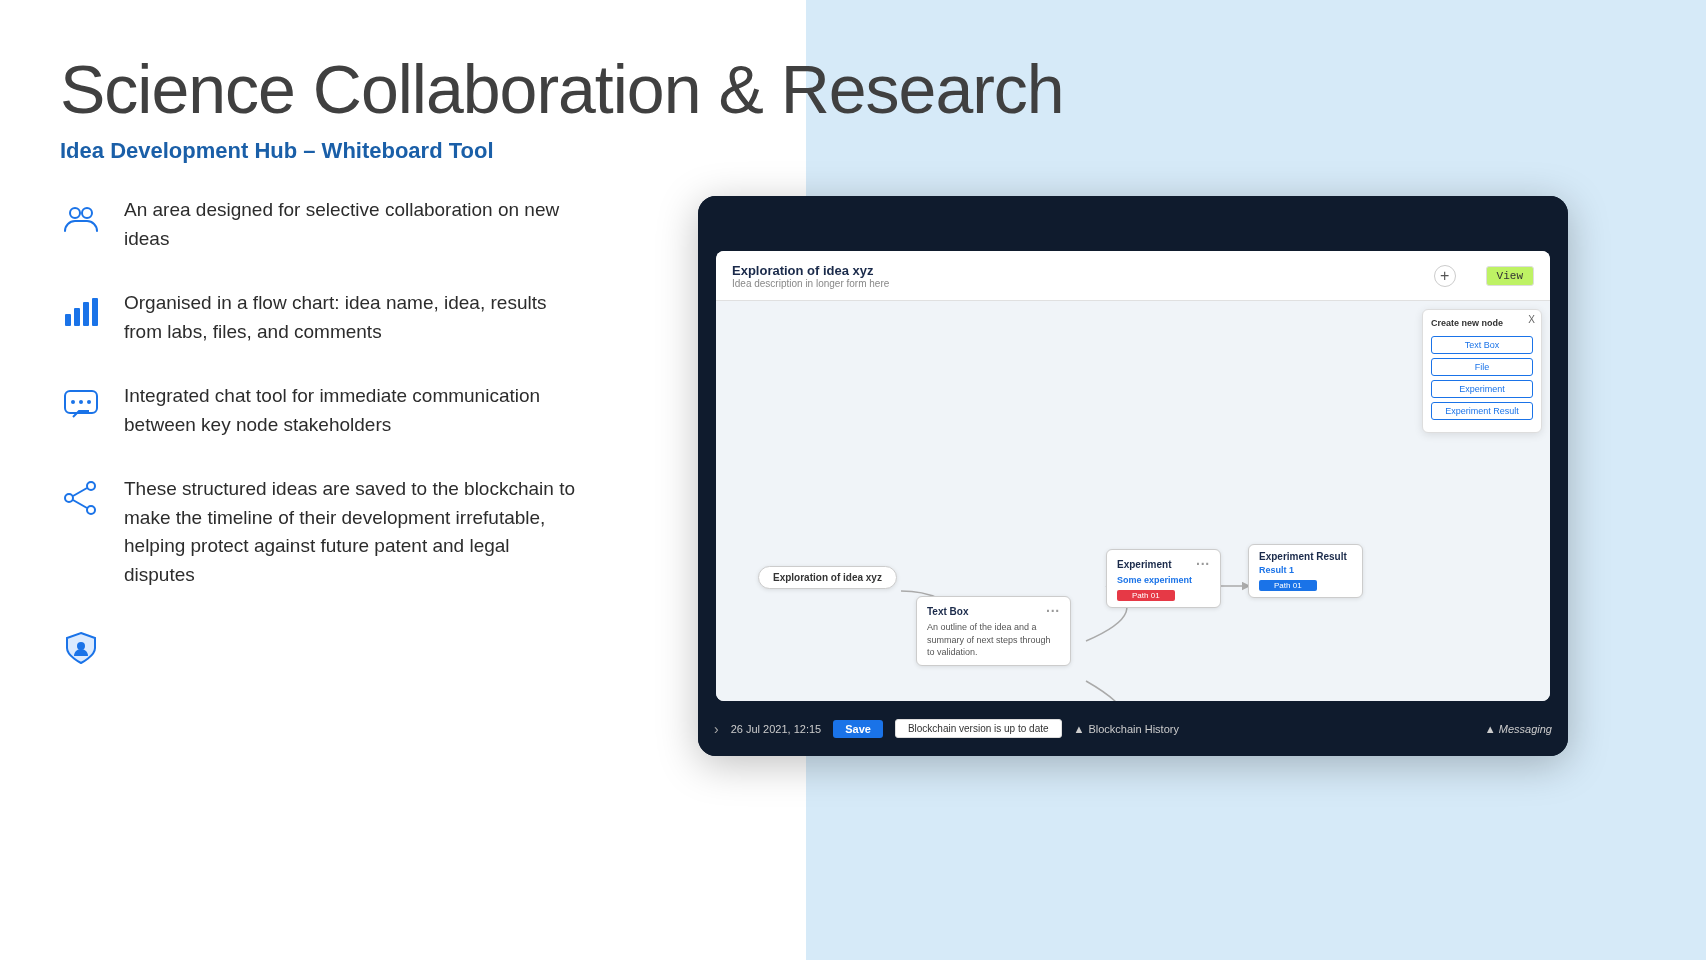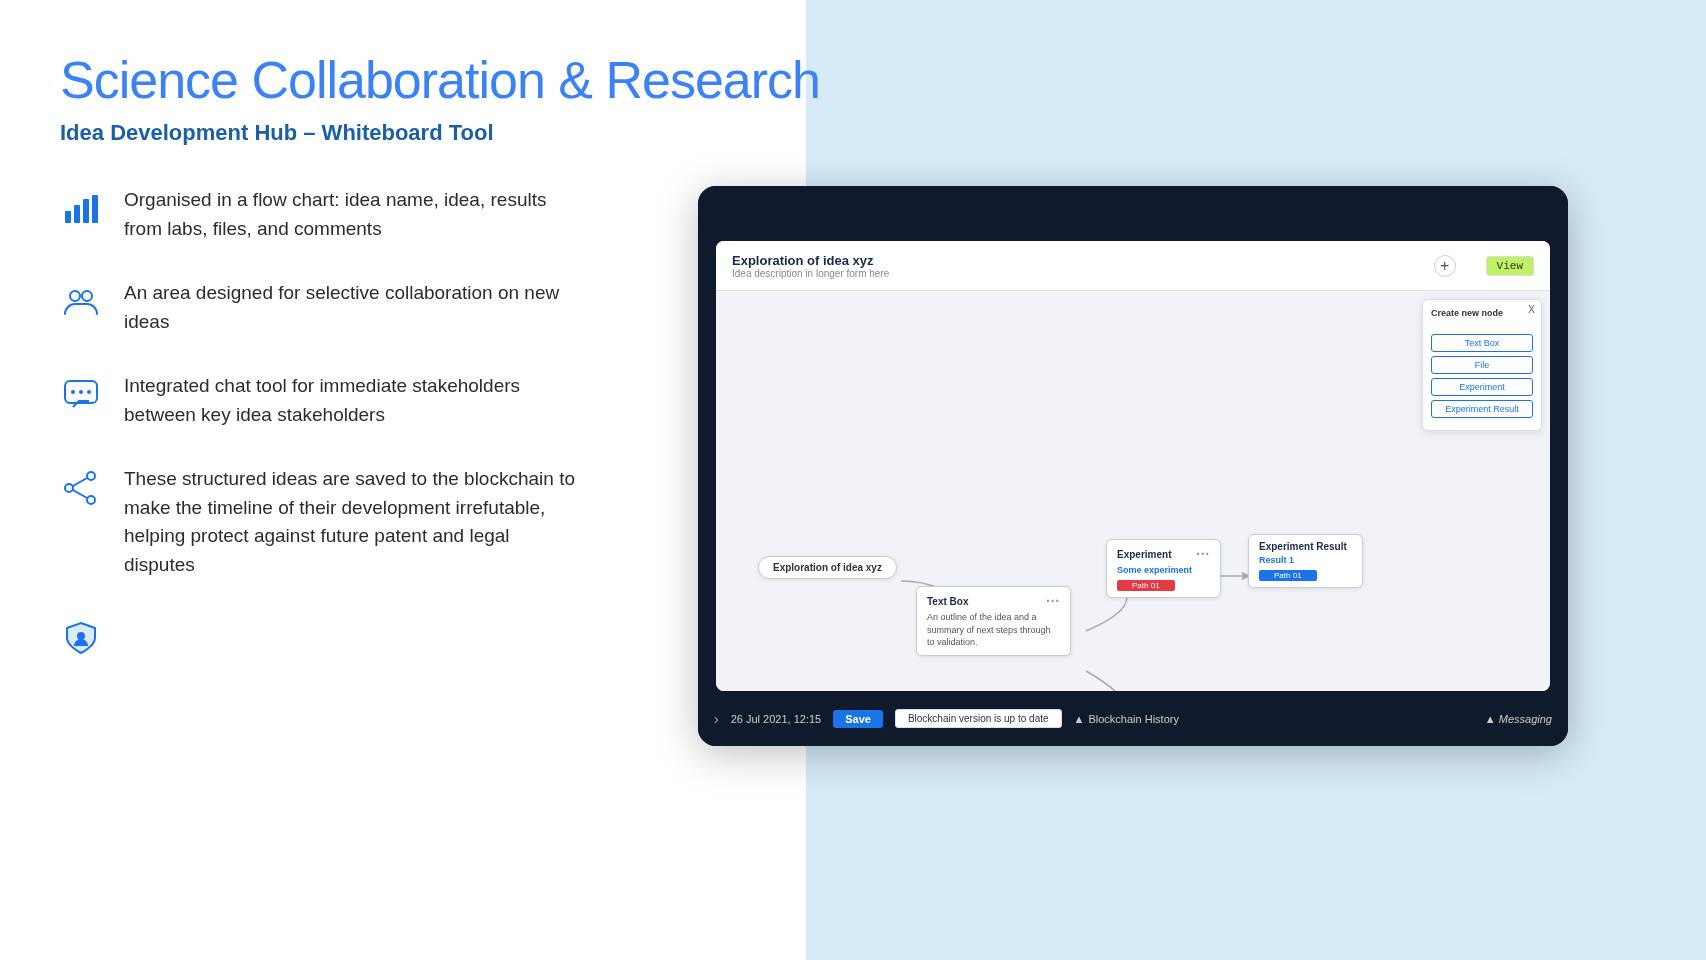--- a/index.html
+++ b/index.html
@@ -27,31 +27,31 @@
       z-index: 1;
       width: 1706px;
       min-height: 960px;
       padding: 50px 60px 40px 60px;
       display: flex;
       flex-direction: column;
     }
 
     
     .page-title {
-      font-size: 52px;
+      font-size: 68px;
       font-weight: 300;
-      color: #3b82f6;
+      color: #404040;
       letter-spacing: -1px;
       margin-bottom: 10px;
     }
     .page-subtitle {
       font-size: 22px;
       font-weight: 700;
       color: #1a5fa8;
-      margin-bottom: 40px;
+      margin-bottom: 32px;
     }
 
     .main-content {
       display: flex;
       flex-direction: row;
       gap: 40px;
       align-items: flex-start;
     }
 
     
@@ -331,21 +331,21 @@
       right: 6px;
       font-size: 10px;
       color: #666;
       cursor: pointer;
     }
 
     .wb-panel-title {
       font-size: 9px;
       font-weight: 600;
       color: #333;
-      margin-bottom: 16px;
+      margin-bottom: 8px;
       padding-right: 12px;
     }
 
     .wb-panel-btn {
       width: 100%;
       margin-bottom: 4px;
       background: #fff;
       border: 1px solid #1a73e8;
       border-radius: 3px;
       color: #1a73e8;
@@ -369,55 +369,55 @@
 <div class="bg-right"></div>
 
 <div class="page-container">
 
   <h1 class="page-title">Science Collaboration &amp; Research</h1>
   <h2 class="page-subtitle">Idea Development Hub – Whiteboard Tool</h2>
 
   <div class="main-content">
 
     <div class="features-list">
+
+      <div class="feature-item">
+        <div class="feature-icon">
+          <svg viewBox="0 0 36 36" fill="none" xmlns="http://www.w3.org/2000/svg">
+            <circle cx="12" cy="12" r="5" stroke="#1a73e8" stroke-width="2" fill="none"></circle>
+            <circle cx="24" cy="12" r="5" stroke="#1a73e8" stroke-width="2" fill="none"></circle>
+            <path d="M2 30c0-5.5 4.5-10 10-10h12c5.5 0 10 4.5 10 10" stroke="#1a73e8" stroke-width="2" fill="none" stroke-linecap="round"></path>
+          </svg>
+        </div>
+        <span class="feature-text">An area designed for selective collaboration on new ideas</span>
+      </div>
 
       <div class="feature-item">
         <div class="feature-icon">
           <svg viewBox="0 0 36 36" fill="none" xmlns="http://www.w3.org/2000/svg">
             <rect x="2" y="20" width="6" height="12" rx="1" fill="#1a73e8"></rect>
             <rect x="11" y="14" width="6" height="18" rx="1" fill="#1a73e8"></rect>
             <rect x="20" y="8" width="6" height="24" rx="1" fill="#1a73e8"></rect>
             <rect x="29" y="4" width="6" height="28" rx="1" fill="#1a73e8"></rect>
           </svg>
         </div>
         <span class="feature-text">Organised in a flow chart: idea name, idea, results from labs, files, and comments</span>
-      </div>
-
-      <div class="feature-item">
-        <div class="feature-icon">
-          <svg viewBox="0 0 36 36" fill="none" xmlns="http://www.w3.org/2000/svg">
-            <circle cx="12" cy="12" r="5" stroke="#1a73e8" stroke-width="2" fill="none"></circle>
-            <circle cx="24" cy="12" r="5" stroke="#1a73e8" stroke-width="2" fill="none"></circle>
-            <path d="M2 30c0-5.5 4.5-10 10-10h12c5.5 0 10 4.5 10 10" stroke="#1a73e8" stroke-width="2" fill="none" stroke-linecap="round"></path>
-          </svg>
-        </div>
-        <span class="feature-text">An area designed for selective collaboration on new ideas</span>
       </div>
 
       <div class="feature-item">
         <div class="feature-icon">
           <svg viewBox="0 0 36 36" fill="none" xmlns="http://www.w3.org/2000/svg">
             <rect x="2" y="4" width="32" height="22" rx="5" stroke="#1a73e8" stroke-width="2" fill="none"></rect>
             <path d="M10 30 L16 24 H26" stroke="#1a73e8" stroke-width="2" fill="none"></path>
             <circle cx="10" cy="15" r="2" fill="#1a73e8"></circle>
             <circle cx="18" cy="15" r="2" fill="#1a73e8"></circle>
             <circle cx="26" cy="15" r="2" fill="#1a73e8"></circle>
           </svg>
         </div>
-        <span class="feature-text">Integrated chat tool for immediate stakeholders between key idea stakeholders</span>
+        <span class="feature-text">Integrated chat tool for immediate communication between key node stakeholders</span>
       </div>
 
       <div class="feature-item">
         <div class="feature-icon">
           <svg viewBox="0 0 36 36" fill="none" xmlns="http://www.w3.org/2000/svg">
             <circle cx="28" cy="6" r="4" stroke="#1a73e8" stroke-width="2" fill="none"></circle>
             <circle cx="6" cy="18" r="4" stroke="#1a73e8" stroke-width="2" fill="none"></circle>
             <circle cx="28" cy="30" r="4" stroke="#1a73e8" stroke-width="2" fill="none"></circle>
             <line x1="10" y1="16" x2="24" y2="8" stroke="#1a73e8" stroke-width="2"></line>
             <line x1="10" y1="20" x2="24" y2="28" stroke="#1a73e8" stroke-width="2"></line>

